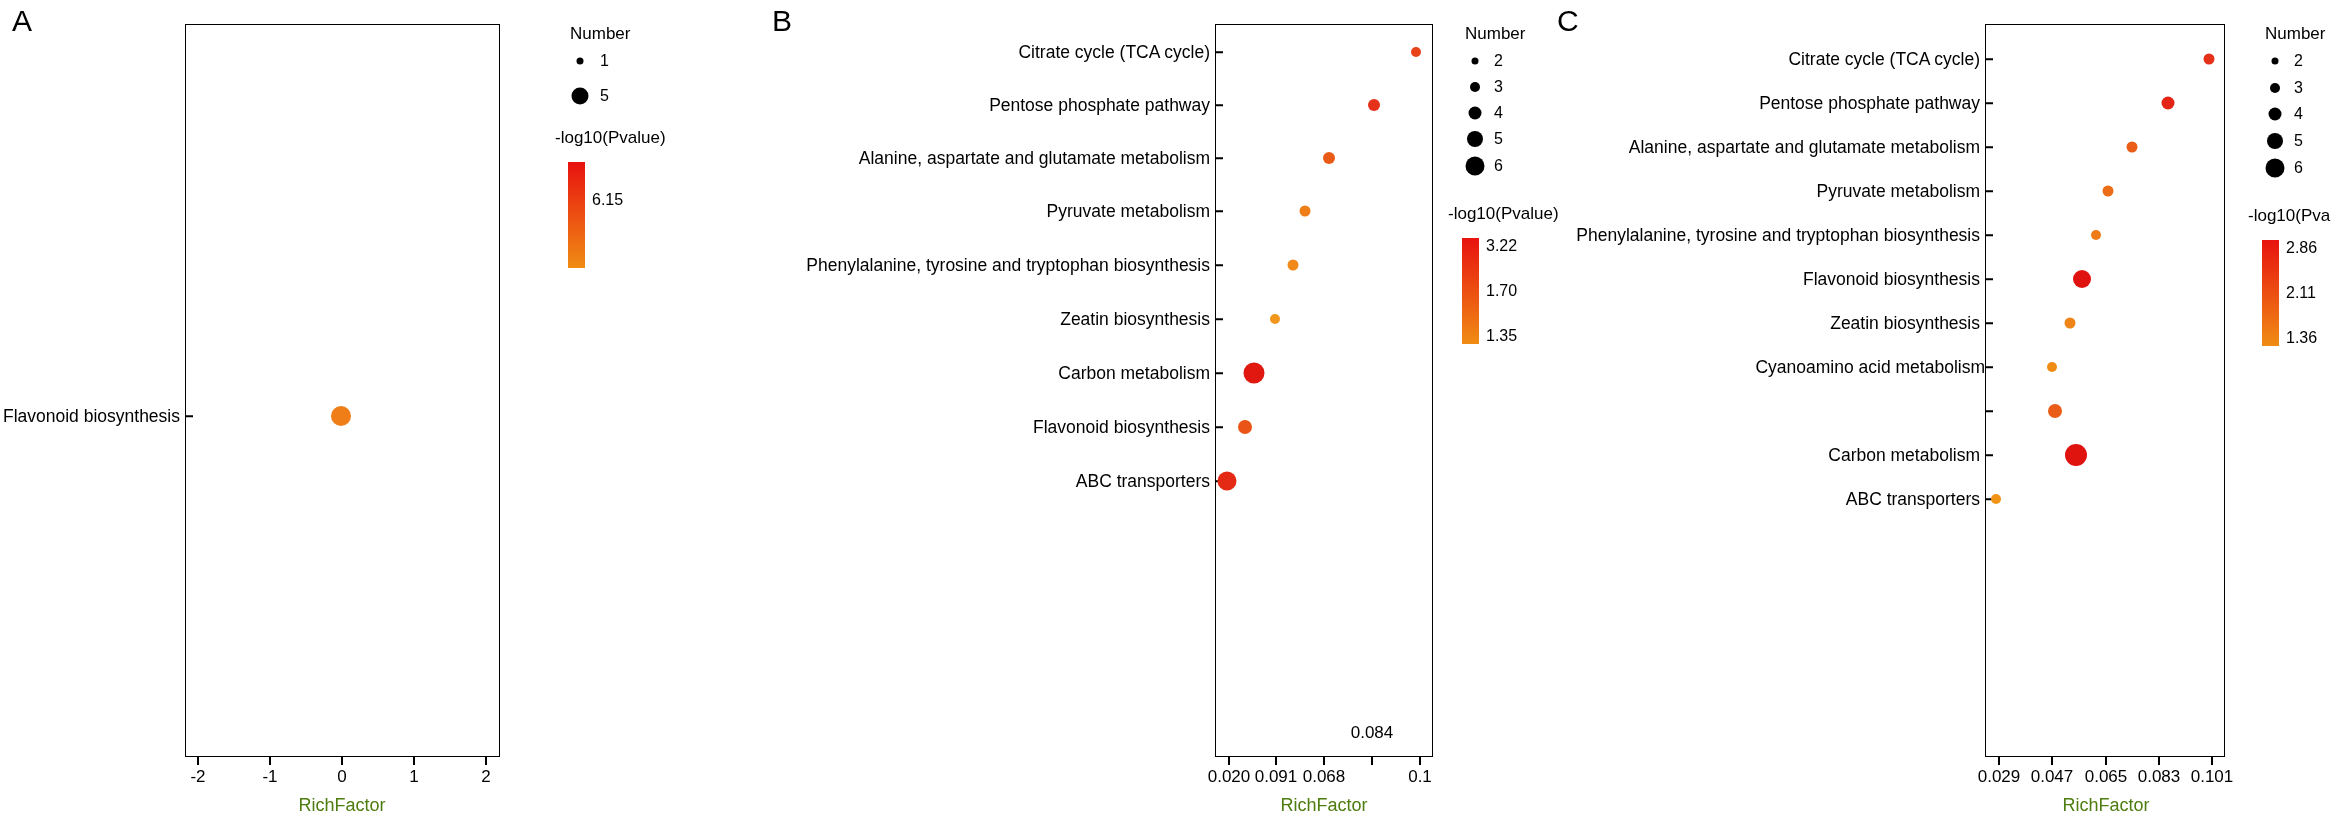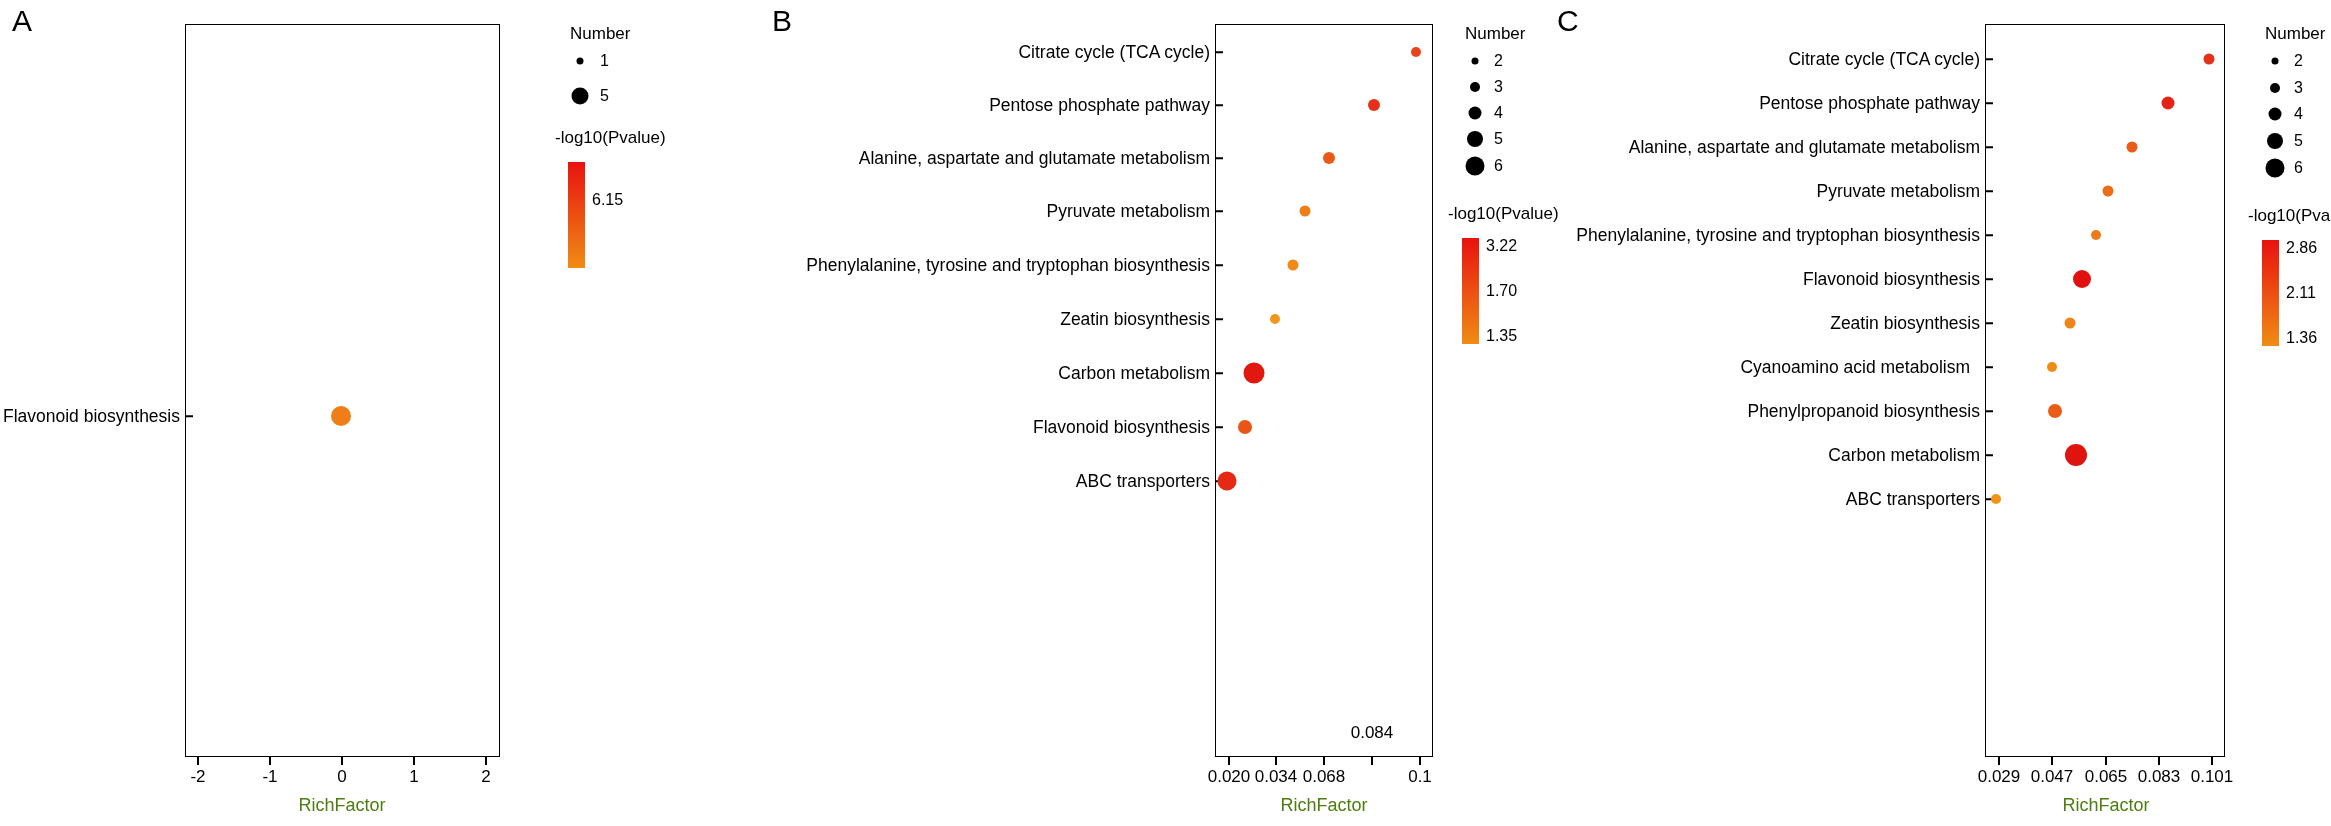--- a/index.html
+++ b/index.html
@@ -176,21 +176,21 @@
     <div class="ylabel" style="top:481px; width:440px; left:10px;">ABC transporters</div>
     <div class="ytick" style="left:455px; top:481px;"></div>
 
     <div class="xtick" style="left:468px; top:757px;"></div>
     <div class="xtick" style="left:515px; top:757px;"></div>
     <div class="xtick" style="left:563px; top:757px;"></div>
     <div class="xtick" style="left:611px; top:757px;"></div>
     <div class="xtick" style="left:659px; top:757px;"></div>
 
     <div class="xlabel" style="left:469px; top:767px;">0.020</div>
-    <div class="xlabel" style="left:516px; top:767px;">0.034</div>
+    <div class="xlabel" style="left:516px; top:767px;">0.091</div>
     <div class="xlabel" style="left:564px; top:767px;">0.068</div>
     <div class="xlabel" style="left:612px; top:723px;">0.084</div>
     <div class="xlabel" style="left:660px; top:767px;">0.1</div>
 
     <div class="axis-title" style="left:564px; top:795px;">RichFactor</div>
 
     <div class="dot" style="left:656px; top:52px; width:10px; height:10px; background:#e8431a;"></div>
     <div class="dot" style="left:614px; top:105px; width:12px; height:12px; background:#e5301a;"></div>
     <div class="dot" style="left:569px; top:158px; width:12px; height:12px; background:#ea5a17;"></div>
     <div class="dot" style="left:545px; top:211px; width:11px; height:11px; background:#ef7d18;"></div>
@@ -231,23 +231,22 @@
     <div class="ylabel" style="top:147px; width:425px; left:10px;">Alanine, aspartate and glutamate metabolism</div>
     <div class="ytick" style="left:440px; top:147px;"></div>
     <div class="ylabel" style="top:191px; width:425px; left:10px;">Pyruvate metabolism</div>
     <div class="ytick" style="left:440px; top:191px;"></div>
     <div class="ylabel" style="top:235px; width:425px; left:10px;">Phenylalanine, tyrosine and tryptophan biosynthesis</div>
     <div class="ytick" style="left:440px; top:235px;"></div>
     <div class="ylabel" style="top:279px; width:425px; left:10px;">Flavonoid biosynthesis</div>
     <div class="ytick" style="left:440px; top:279px;"></div>
     <div class="ylabel" style="top:323px; width:425px; left:10px;">Zeatin biosynthesis</div>
     <div class="ytick" style="left:440px; top:323px;"></div>
-    <div class="ylabel" style="top:367px; width:425px; left:0;">Cyanoamino acid metabolism</div>
+    <div class="ylabel" style="top:367px; width:425px; left:15px;">Cyanoamino acid metabolism</div>
     <div class="ytick" style="left:440px; top:367px;"></div>
-    <div class="ylabel" style="top:411px; width:425px; left:10px;">Phenylpropanoid biosynthesis</div>
     <div class="ytick" style="left:440px; top:411px;"></div>
     <div class="ylabel" style="top:455px; width:425px; left:10px;">Carbon metabolism</div>
     <div class="ytick" style="left:440px; top:455px;"></div>
     <div class="ylabel" style="top:499px; width:425px; left:10px;">ABC transporters</div>
     <div class="ytick" style="left:440px; top:499px;"></div>
 
     <div class="xtick" style="left:453px; top:757px;"></div>
     <div class="xtick" style="left:506px; top:757px;"></div>
     <div class="xtick" style="left:560px; top:757px;"></div>
     <div class="xtick" style="left:613px; top:757px;"></div>

